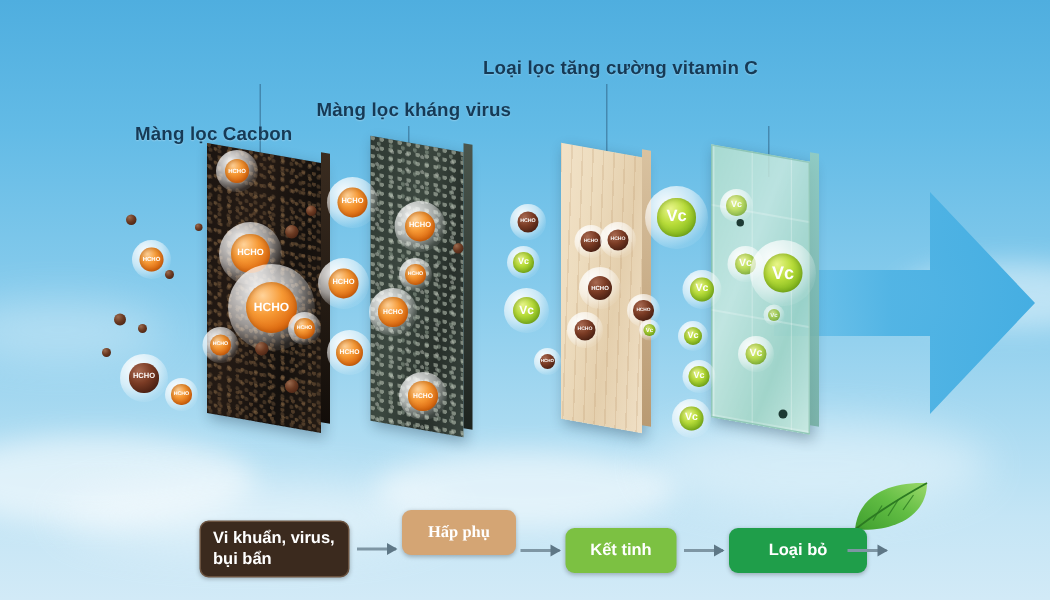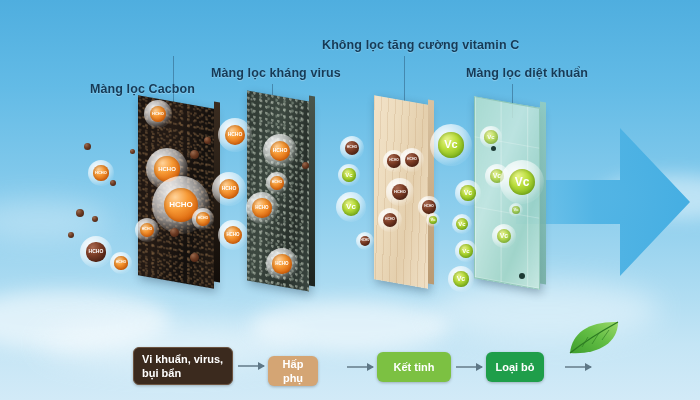--- a/index.html
+++ b/index.html
@@ -124,24 +124,23 @@
   <div class="cloud2" style="left:430px;top:280px;width:230px;height:60px;"></div>
   <div class="cloud" style="left:600px;top:175px;width:150px;height:44px;opacity:.45"></div>
   <div class="cloud2" style="left:-30px;top:200px;width:140px;height:40px;opacity:.30"></div>
 
   <div class="lbl" style="left:90px;top:38px;margin-top:44px;">Màng lọc Cacbon</div>
   <div class="leader" style="left:173px;top:56px;height:58px;"></div>
 
   <div class="lbl" style="left:198px;top:66px;padding-left:13px;">Màng lọc kháng virus</div>
   <div class="leader" style="left:272px;top:84px;height:34px;"></div>
 
-  <div class="lbl" style="left:322px;top:38px;">Không lọc tăng cường vitamin C</div>
+  <div class="lbl" style="left:322px;top:38px;">Loại lọc tăng cường vitamin C</div>
   <div class="leader" style="left:404px;top:56px;height:54px;"></div>
 
-  <div class="lbl" style="left:466px;top:66px;">Màng lọc diệt khuẩn</div>
   <div class="leader" style="left:512px;top:84px;height:34px;"></div>
 
   <div class="bigarrow" style="left:516px;top:112px;width:174px;height:180px;">
     <svg width="174" height="180" viewBox="0 0 174 180">
       <defs>
         <linearGradient id="ag" x1="0" y1="0" x2="1" y2="0">
           <stop offset="0" stop-color="#5FBCE8" stop-opacity=".55"></stop>
           <stop offset="45%" stop-color="#4FB3E4" stop-opacity=".95"></stop>
           <stop offset="100%" stop-color="#45AEE2"></stop>
         </linearGradient>
@@ -348,29 +347,29 @@
   </div>
 
   <div class="flowbox" id="fb0" style="left:133px;top:347px;width:100px;height:38px;background:#3B2A1E;border:1px solid #6b5340;text-align:left;justify-content:flex-start;padding-left:8px;">
     <span style="display:block;">
       <span>Vi khuẩn, virus,</span><br>
       <span>bụi bẩn</span>
     </span>
   </div>
   <div class="flowarrow" style="left:238px;top:365px;width:26px;"></div>
 
-  <div class="flowbox" style="left:268px;top:356px;width:50px;height:30px;background:#D4A574;">
+  <div class="flowbox" style="left:268px;top:340px;width:76px;height:30px;background:#D4A574;font-family:Liberation Serif, serif;">
     <span>Hấp phụ</span>
   </div>
   <div class="flowarrow" style="left:347px;top:366px;width:26px;"></div>
 
   <div class="flowbox" style="left:377px;top:352px;width:74px;height:30px;background:#7CC142;">
     <span>Kết tinh</span>
   </div>
   <div class="flowarrow" style="left:456px;top:366px;width:26px;"></div>
 
-  <div class="flowbox" style="left:486px;top:352px;width:58px;height:30px;background:#1F9E4A;text-align:center;">
+  <div class="flowbox" style="left:486px;top:352px;width:92px;height:30px;background:#1F9E4A;text-align:center;">
     <span>Loại bỏ</span>
   </div>
   <div class="flowarrow" style="left:565px;top:366px;width:26px;"></div>
 
 
 </div>
 
 </body></html>

